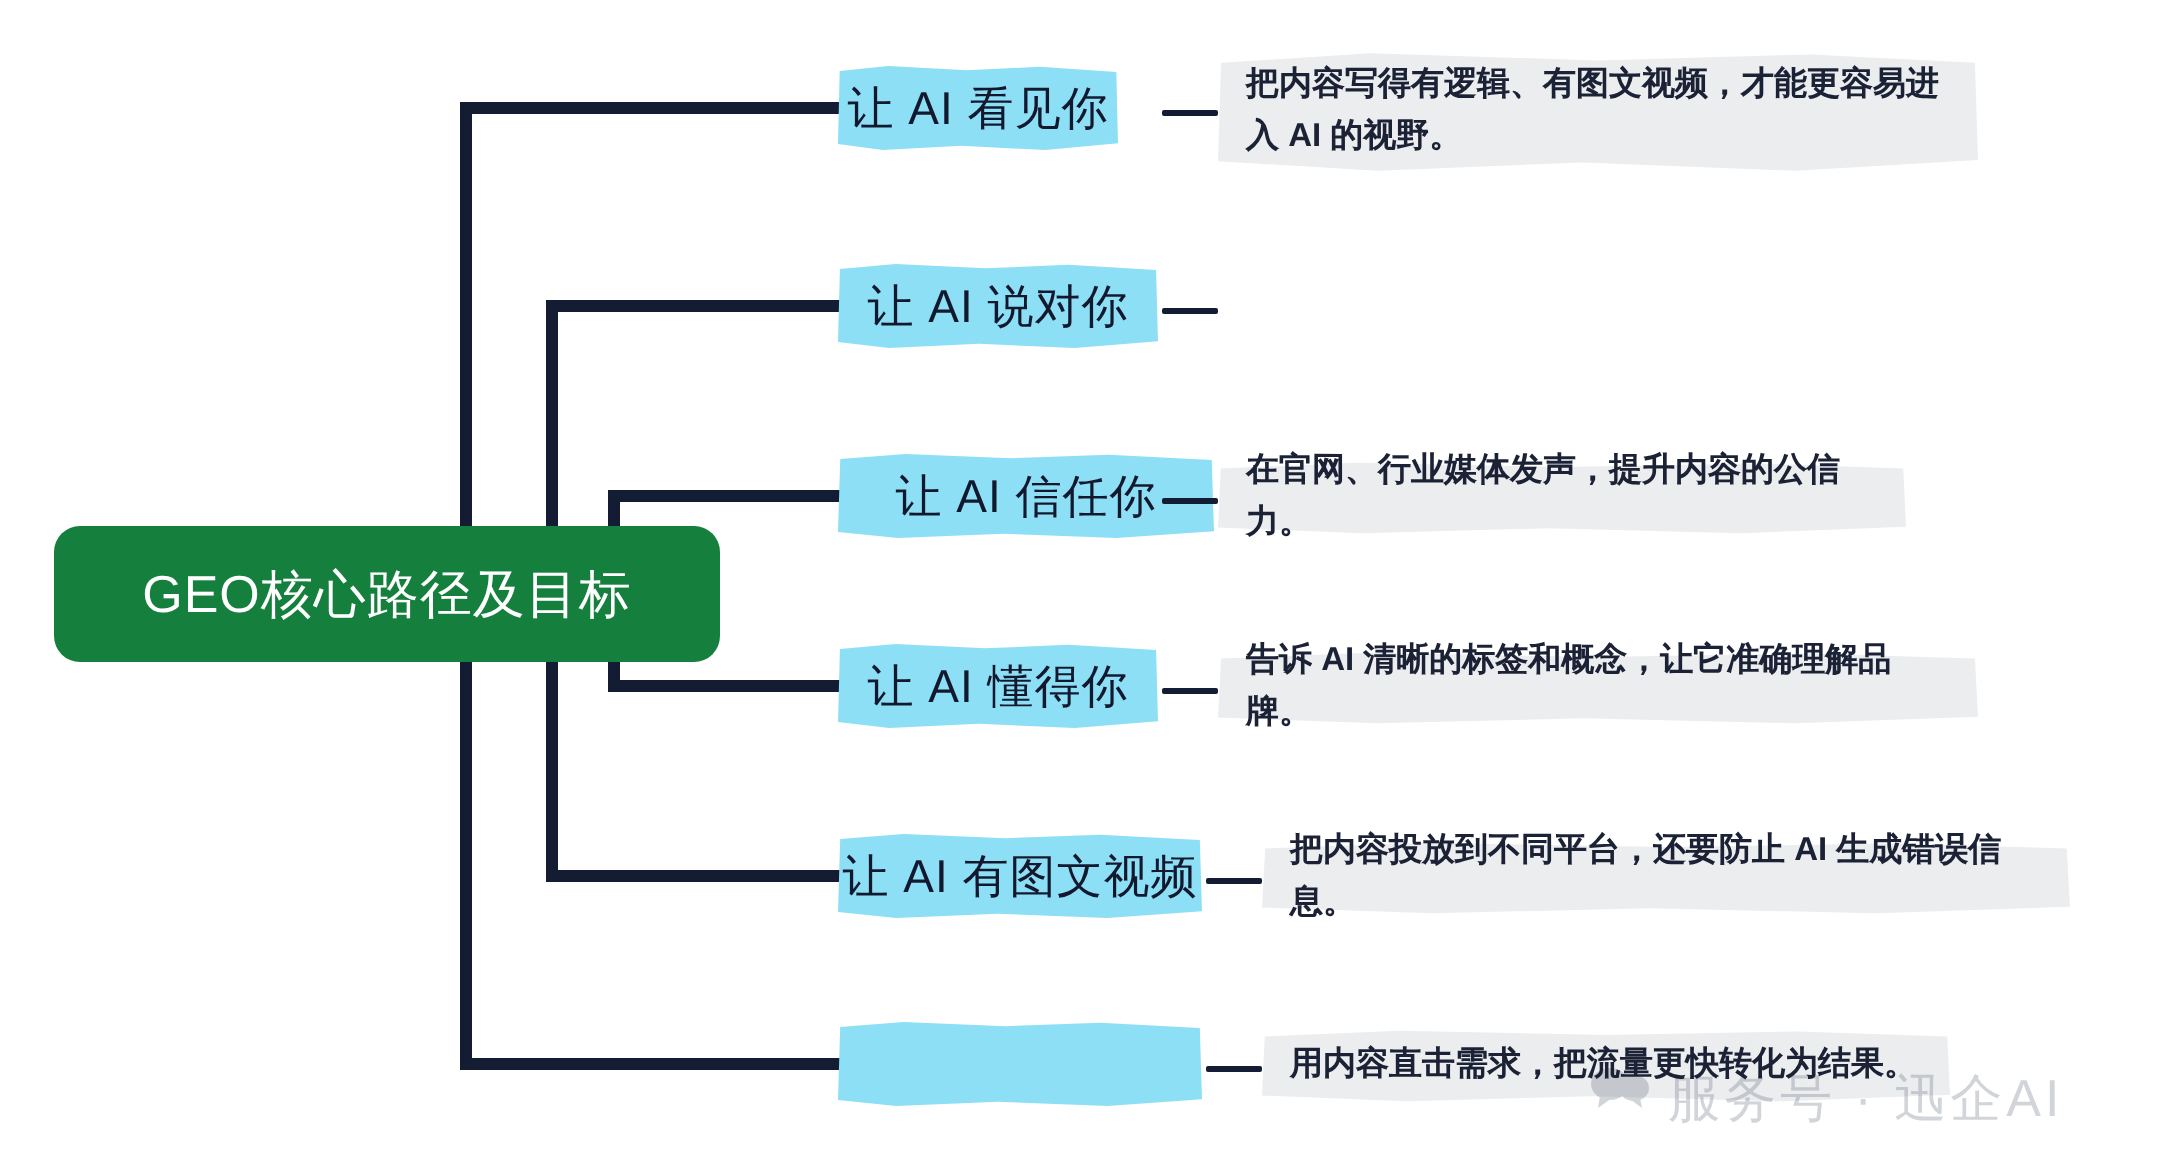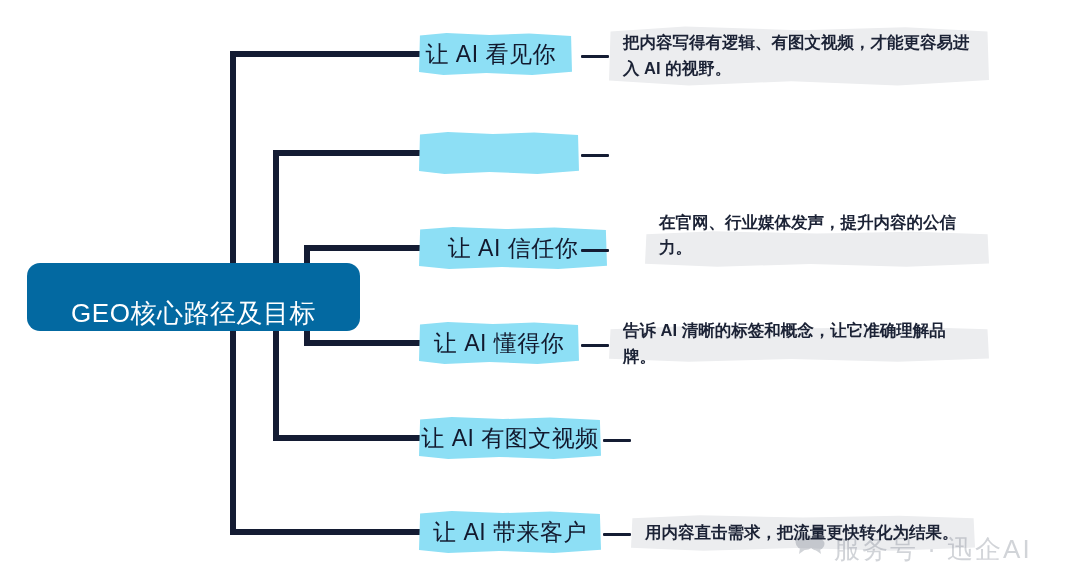--- a/index.html
+++ b/index.html
@@ -26,24 +26,24 @@
     left: 0; top: 0;
     width: 1080px; height: 586px;
     pointer-events: none;
   }
 
   
   .root-node {
     position: absolute;
     left: 27px; top: 263px;
     width: 333px; height: 68px;
-    background: #0369a1;
+    background: #15803d;
     border-radius: 13px;
     display: flex;
-    align-items: flex-end;
+    align-items: center;
     justify-content: center;
   }
   .root-node .root-label {
     color: #ffffff;
     font-size: 26px;
     letter-spacing: 0.5px;
     white-space: nowrap;
   }
 
   
@@ -138,64 +138,68 @@
 
     <path d="M 418 153 L 276 153 L 276 438 L 418 438" fill="none" stroke="#141c33" stroke-width="6" stroke-linecap="square" stroke-linejoin="miter"></path>
 
     <path d="M 418 248 L 307 248 L 307 343 L 418 343" fill="none" stroke="#141c33" stroke-width="6" stroke-linecap="square" stroke-linejoin="miter"></path>
   </svg>
 
   <div class="root-node">
     <span class="root-label">GEO核心路径及目标</span>
   </div>
 
-  <div class="chip" style="left:419px; top:31px; width:153px;justify-content:flex-end;">
+  <div class="chip" style="left:419px; top:31px; width:140px;">
     <span class="chip-bg"></span>
     <span class="chip-text">让 AI 看见你</span>
   </div>
   <div class="dash" style="left:581px; top:55px; width:28px;"></div>
   <div class="desc" style="left:609px; top:26px; width:380px; height:60px;">
     <span class="desc-bg"></span>
     <span class="desc-text">把内容写得有逻辑、有图文视频，才能更容易进入 AI 的视野。</span>
   </div>
 
   <div class="chip" style="left:419px; top:130px; width:160px;">
     <span class="chip-bg"></span>
+    <span class="chip-text">让 AI 说对你</span>
   </div>
   <div class="dash" style="left:581px; top:154px; width:28px;"></div>
 
   <div class="chip" style="left:419px; top:225px; width:188px;">
     <span class="chip-bg"></span>
     <span class="chip-text">让 AI 信任你</span>
   </div>
   <div class="dash" style="left:581px; top:249px; width:28px;"></div>
-  <div class="desc" style="left:645px; top:231px; width:344px; height:36px;align-items:flex-end;">
+  <div class="desc" style="left:609px; top:231px; width:344px; height:36px;">
     <span class="desc-bg"></span>
     <span class="desc-text">在官网、行业媒体发声，提升内容的公信力。</span>
   </div>
 
   <div class="chip" style="left:419px; top:320px; width:160px;">
     <span class="chip-bg"></span>
     <span class="chip-text">让 AI 懂得你</span>
   </div>
   <div class="dash" style="left:581px; top:344px; width:28px;"></div>
   <div class="desc" style="left:609px; top:326px; width:380px; height:36px;align-items:center;">
     <span class="desc-bg"></span>
     <span class="desc-text">告诉 AI 清晰的标签和概念，让它准确理解品牌。</span>
   </div>
 
   <div class="chip" style="left:419px; top:415px; width:182px;">
     <span class="chip-bg"></span>
     <span class="chip-text">让 AI 有图文视频</span>
   </div>
   <div class="dash" style="left:603px; top:439px; width:28px;"></div>
+  <div class="desc" style="left:631px; top:421px; width:404px; height:36px;">
+    <span class="desc-bg"></span>
+    <span class="desc-text">把内容投放到不同平台，还要防止 AI 生成错误信息。</span>
+  </div>
 
   <div class="chip" style="left:419px; top:509px; width:182px;">
     <span class="chip-bg"></span>
-    <span class="chip-text">让 AI 带来客户</span>
   </div>
   <div class="dash" style="left:603px; top:533px; width:28px;"></div>
   <div class="desc" style="left:631px; top:515px; width:344px; height:36px;">
     <span class="desc-bg"></span>
     <span class="desc-text">用内容直击需求，把流量更快转化为结果。</span>
   </div>
 
   <div class="watermark" style="left:795px; top:532px;">
     <span class="wm-icon">
       <svg viewBox="0 0 30 24" width="30" height="24">

